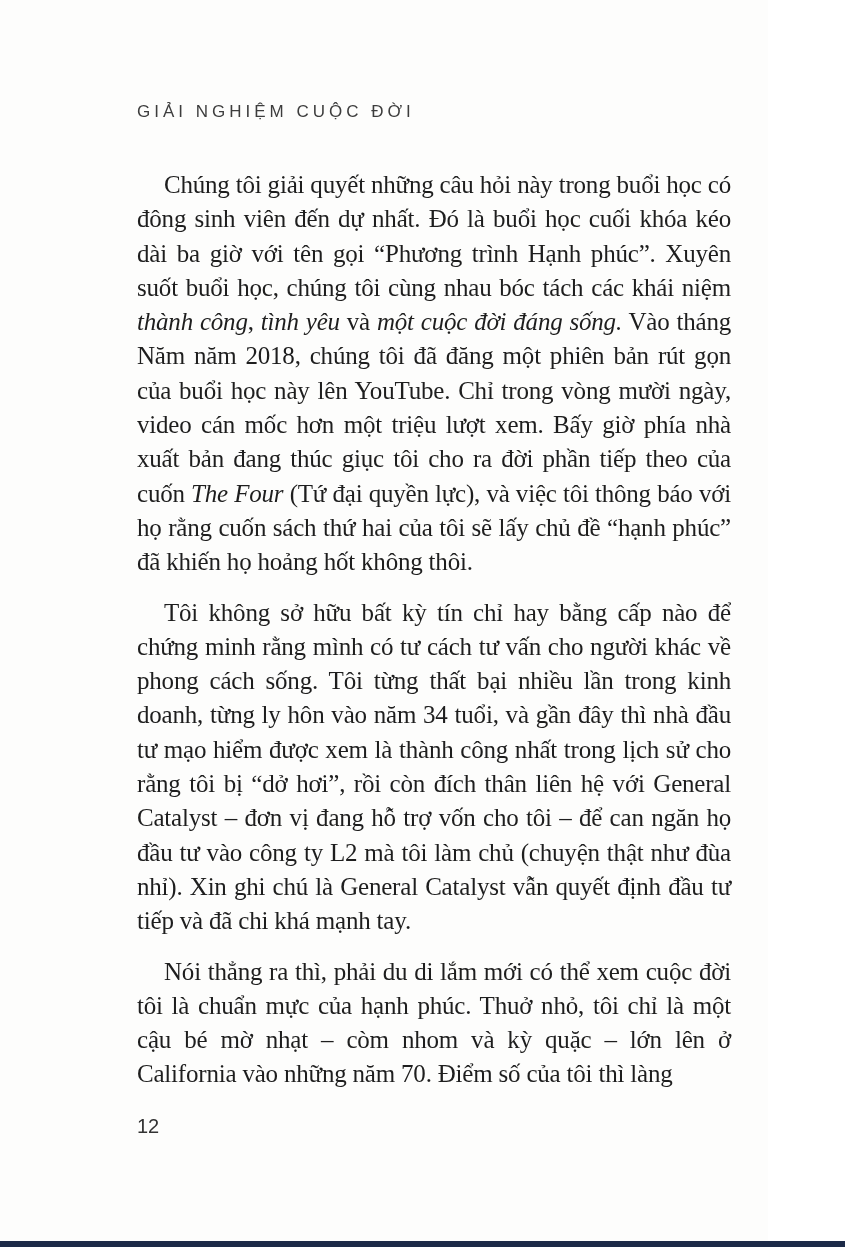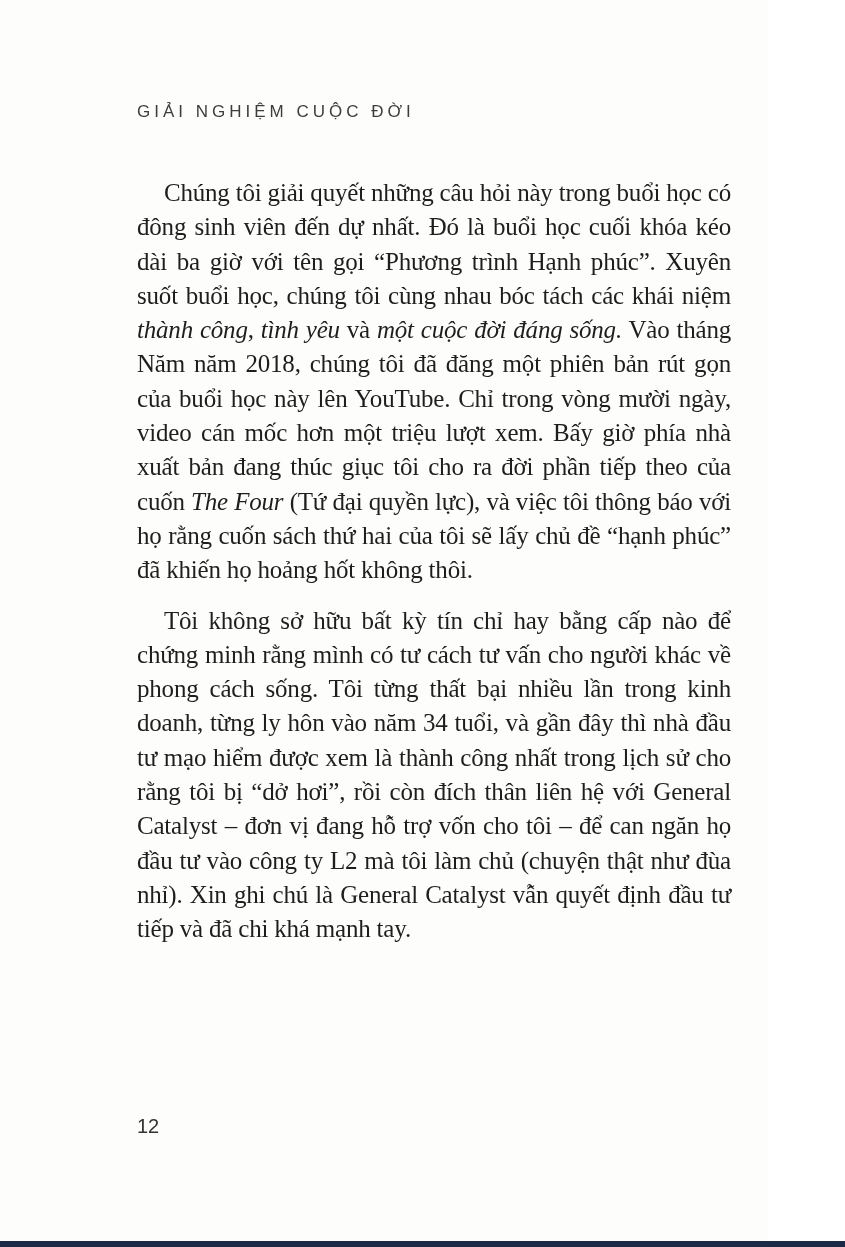--- a/index.html
+++ b/index.html
@@ -37,21 +37,21 @@
     top: 168px;
     width: 594px;
     font-family: "Liberation Serif", "DejaVu Serif", serif;
     font-size: 25px;
     line-height: 34.3px;
     letter-spacing: -0.2px;
     color: #1e1e1e;
     text-align: justify;
   }
   .body-text p {
-    margin: 8px 0 16px 0;
+    margin: 0 0 16px 0;
     text-indent: 27px;
   }
   .body-text em {
     font-style: italic;
   }
   .folio {
     position: absolute;
     left: 137px;
     top: 1115px;
     font-family: "Liberation Sans", "DejaVu Sans", sans-serif;
@@ -70,19 +70,20 @@
 </head>
 <body>
 
 <div class="book-page">
 
   <div class="running-head">GIẢI NGHIỆM CUỘC ĐỜI</div>
 
   <div class="body-text">
       <p><span>Chúng tôi giải quyết những câu hỏi này trong buổi học có đông sinh viên đến dự nhất. Đó là buổi học cuối khóa kéo dài ba giờ với tên gọi “Phương trình Hạnh phúc”. Xuyên suốt buổi học, chúng tôi cùng nhau bóc tách các khái niệm </span><em>thành công</em><span>, </span><em>tình yêu</em><span> và </span><em>một cuộc đời đáng sống.</em><span> Vào tháng Năm năm 2018, chúng tôi đã đăng một phiên bản rút gọn của buổi học này lên YouTube. Chỉ trong vòng mười ngày, video cán mốc hơn một triệu lượt xem. Bấy giờ phía nhà xuất bản đang thúc giục tôi cho ra đời phần tiếp theo của cuốn </span><em>The Four</em><span> (Tứ đại quyền lực), và việc tôi thông báo với họ rằng cuốn sách thứ hai của tôi sẽ lấy chủ đề “hạnh phúc” đã khiến họ hoảng hốt không thôi.</span></p>
       <p><span>Tôi không sở hữu bất kỳ tín chỉ hay bằng cấp nào để chứng minh rằng mình có tư cách tư vấn cho người khác về phong cách sống. Tôi từng thất bại nhiều lần trong kinh doanh, từng ly hôn vào năm 34 tuổi, và gần đây thì nhà đầu tư mạo hiểm được xem là thành công nhất trong lịch sử cho rằng tôi bị “dở hơi”, rồi còn đích thân liên hệ với General Catalyst – đơn vị đang hỗ trợ vốn cho tôi – để can ngăn họ đầu tư vào công ty L2 mà tôi làm chủ (chuyện thật như đùa nhỉ). Xin ghi chú là General Catalyst vẫn quyết định đầu tư tiếp và đã chi khá mạnh tay.</span></p>
+      <p><span>Nói thẳng ra thì, phải du di lắm mới có thể xem cuộc đời tôi là chuẩn mực của hạnh phúc. Thuở nhỏ, tôi chỉ là một cậu bé mờ nhạt – còm nhom và kỳ quặc – lớn lên ở California vào những năm 70. Điểm số của tôi thì làng</span></p>
     </div>
 
   <div class="folio">12</div>
 
   <div class="bottom-edge-bar"></div>
 
 </div>
 
 </body></html>

